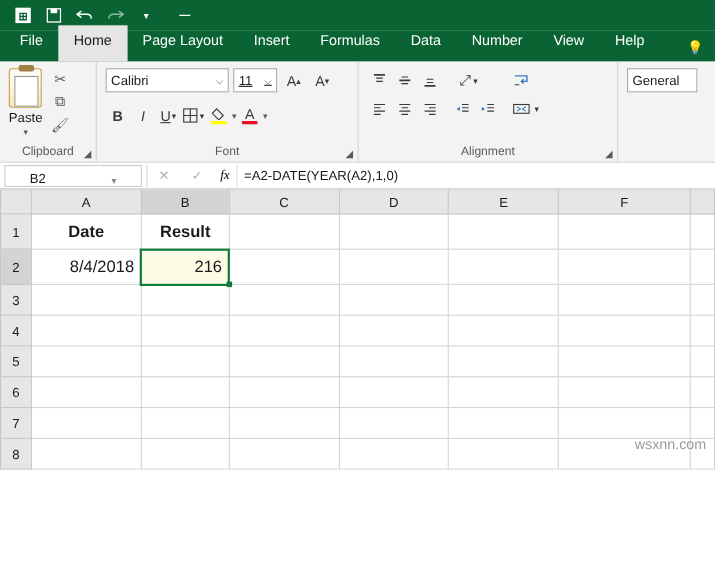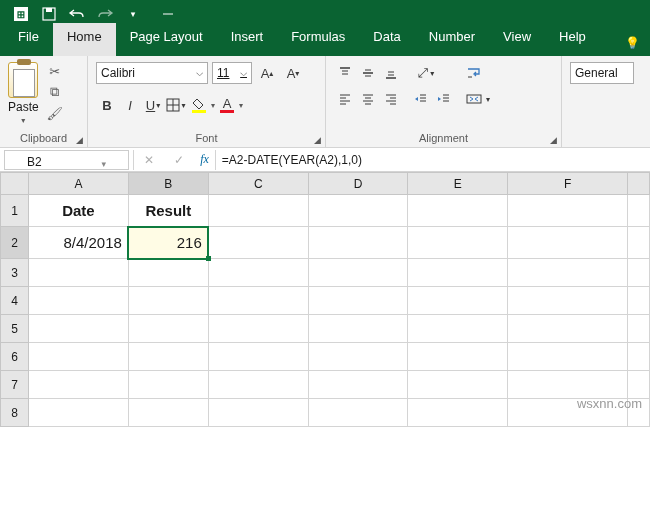--- a/index.html
+++ b/index.html
@@ -32,21 +32,21 @@
 .fx-row { display:flex; gap:1px; margin-top:6px; align-items:center;}
 .fx-btn { width:22px; height:22px; display:flex; align-items:center; justify-content:center; color:#3a3a3a; font-size:13px; border:1px solid transparent;}
 .fx-btn b { font-weight:bold;}
 .color-bar { display:block; width:14px; height:3px; margin-top:1px;}
 .align-grid { display:flex; flex-direction:column; gap:4px;}
 .align-row { display:flex; gap:1px;}
 .namebox-row { height:24px; display:flex; align-items:center; border-bottom:1px solid #d4d4d4; background:#fff;}
 .namebox { width:125px; border:1px solid #ccc; height:20px; margin:0 4px; padding:0 22px; display:flex; align-items:flex-end; justify-content:space-between; font-size:12px; color:#1a1a1a;}
 .fx-ctrl { padding:0 10px; height:22px; display:flex; align-items:center; justify-content:center; color:#7a7a7a;}
 .fx-ctrl.dis { color:#b0b0b0; }
-.fx-label { font-style:italic; font-family:'Times New Roman',serif; color:#0369a1; padding:0 6px;}
+.fx-label { font-style:italic; font-family:'Times New Roman',serif; color:#000000; padding:0 6px;}
 .formula-input { flex:1; padding:0 6px; font-size:12px; color:#1a1a1a; border:none; outline:none; height:22px;}
 .grid-area { position:relative; overflow:hidden;}
 .grid-table { border-collapse:collapse; table-layout:fixed;}
 .col-header th { background:#e6e6e6; border:1px solid #c6c6c6; height:22px; font-weight:400; font-size:12px; color:#1a1a1a; text-align:center;}
 .col-header th.active { background:#d3d3d3;}
 .corner { background:#e6e6e6; border:1px solid #c6c6c6; width:28px;}
 .row-header { background:#e6e6e6; border:1px solid #c6c6c6; width:28px; text-align:center; font-size:12px; color:#1a1a1a; font-weight:400;}
 .row-header.active { background:#d3d3d3;}
 td.cell { border:1px solid #d4d4d4; height:28px; padding:0 6px; font-size:15px; color:#1a1a1a; text-align:right; vertical-align:middle;}
 td.cell.hleft { text-align:center;}

